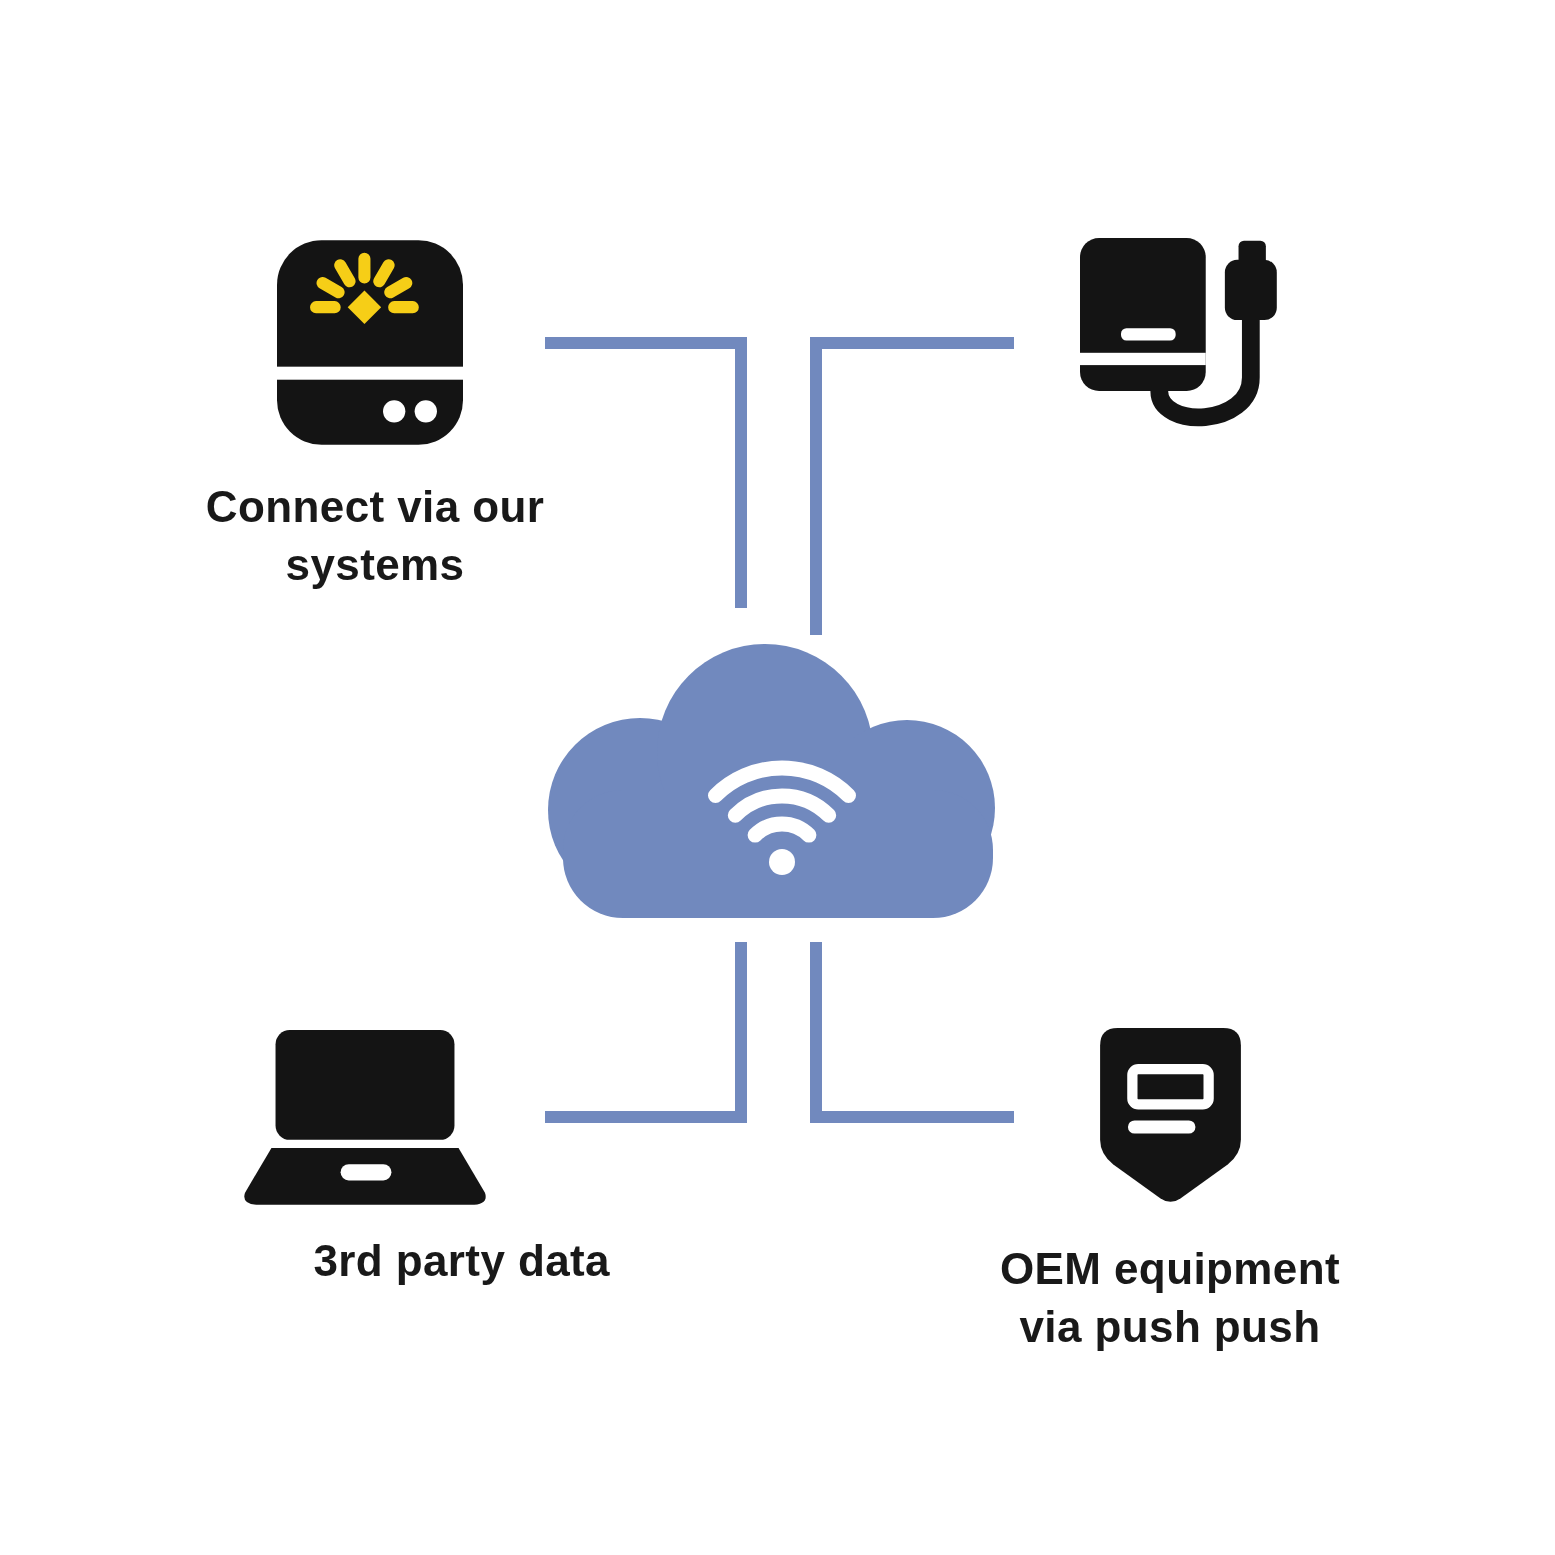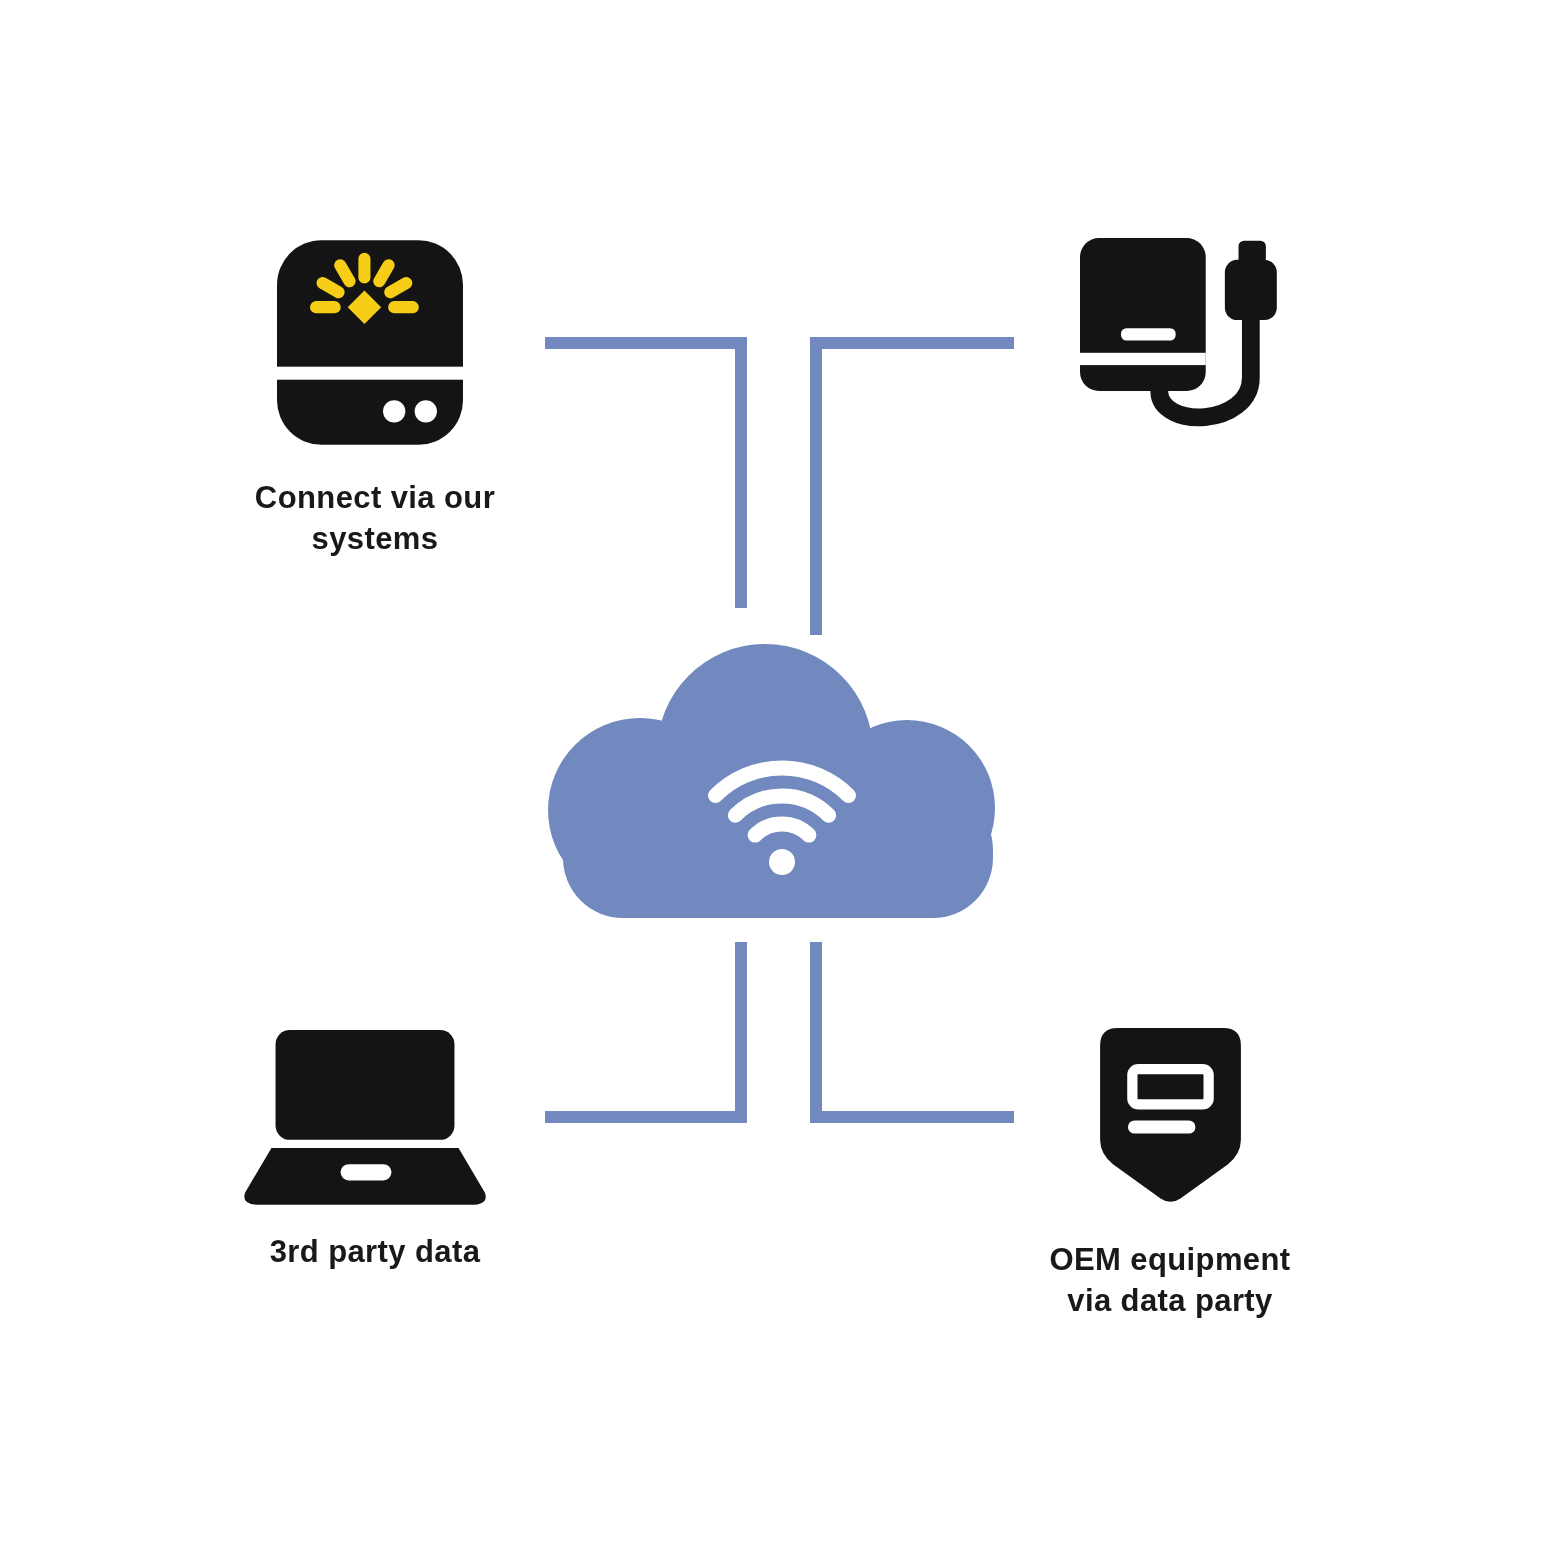--- a/index.html
+++ b/index.html
@@ -26,21 +26,21 @@
   .connectors { position: absolute; left: 0; top: 0; width: 1555px; height: 1555px; }
   .conn {
     stroke: var(--accent);
     stroke-width: 12;
     fill: none;
   }
   .label {
     position: absolute;
     text-align: center;
     font-weight: bold;
-    font-size: 31px;
+    font-size: 44px;
     line-height: 1.32;
     color: var(--text);
     letter-spacing: 0.4px;
   }
   .label span { display: block; }
   .ic { fill: var(--icon); }
   .ic-stroke { stroke: var(--icon); fill: none; }
   .wt { fill: #ffffff; }
   .wt-stroke { stroke: #ffffff; fill: none; }
   .spark { fill: var(--spark); }
@@ -108,22 +108,22 @@
   </svg>
 
   <div class="label" style="left:140px; top:478px; width:470px;">
     <span>Connect via our</span>
     <span>systems</span>
   </div>
 
   <div class="label" style="left:930px; top:478px; width:510px;">
   </div>
 
-  <div class="label" style="left:140px; top:1232px; width:470px;">
+  <div class="label" style="left:140px; top:1232px; width:470px;text-align:right;">
     <span>3rd party data</span>
   </div>
 
   <div class="label" style="left:930px; top:1240px; width:480px;">
     <span>OEM equipment</span>
-    <span>via data party</span>
+    <span>via push push</span>
   </div>
 
 </div>
 
 </body></html>

